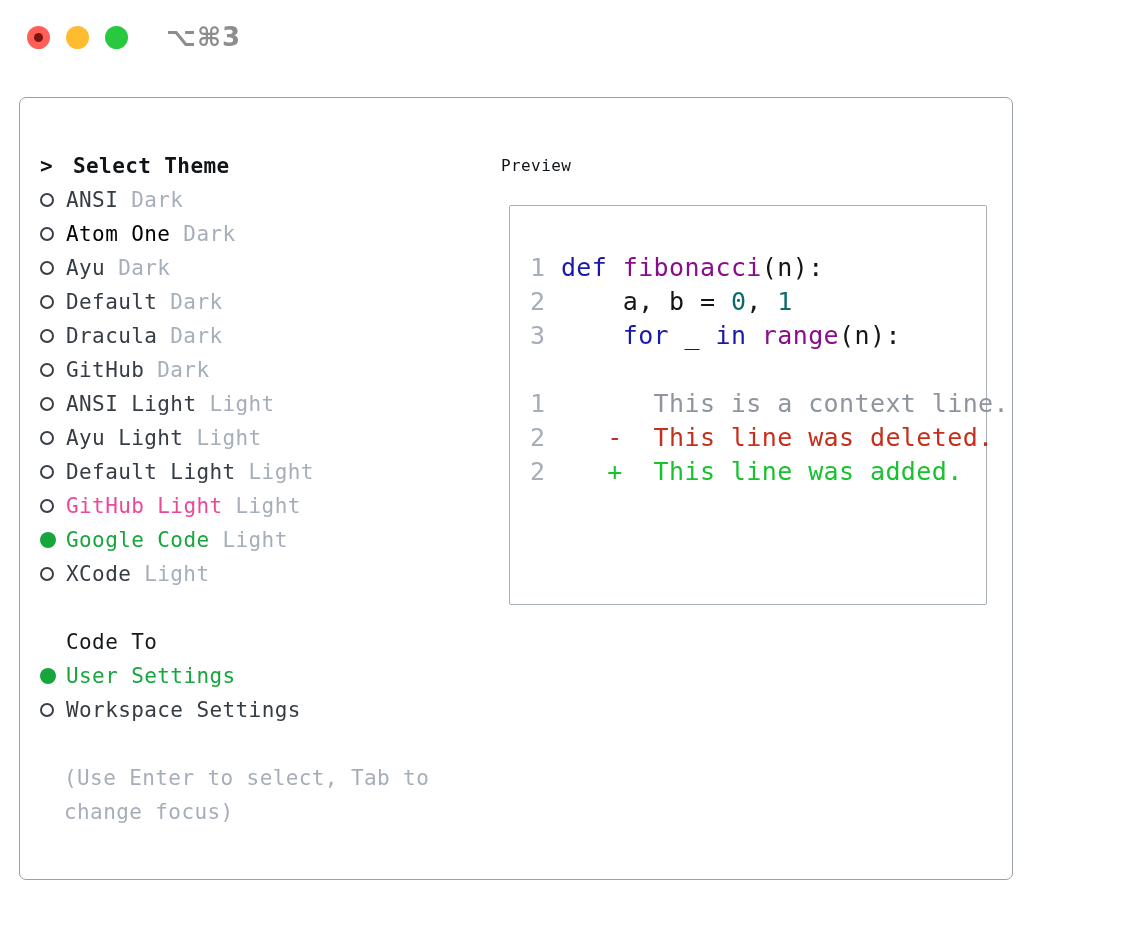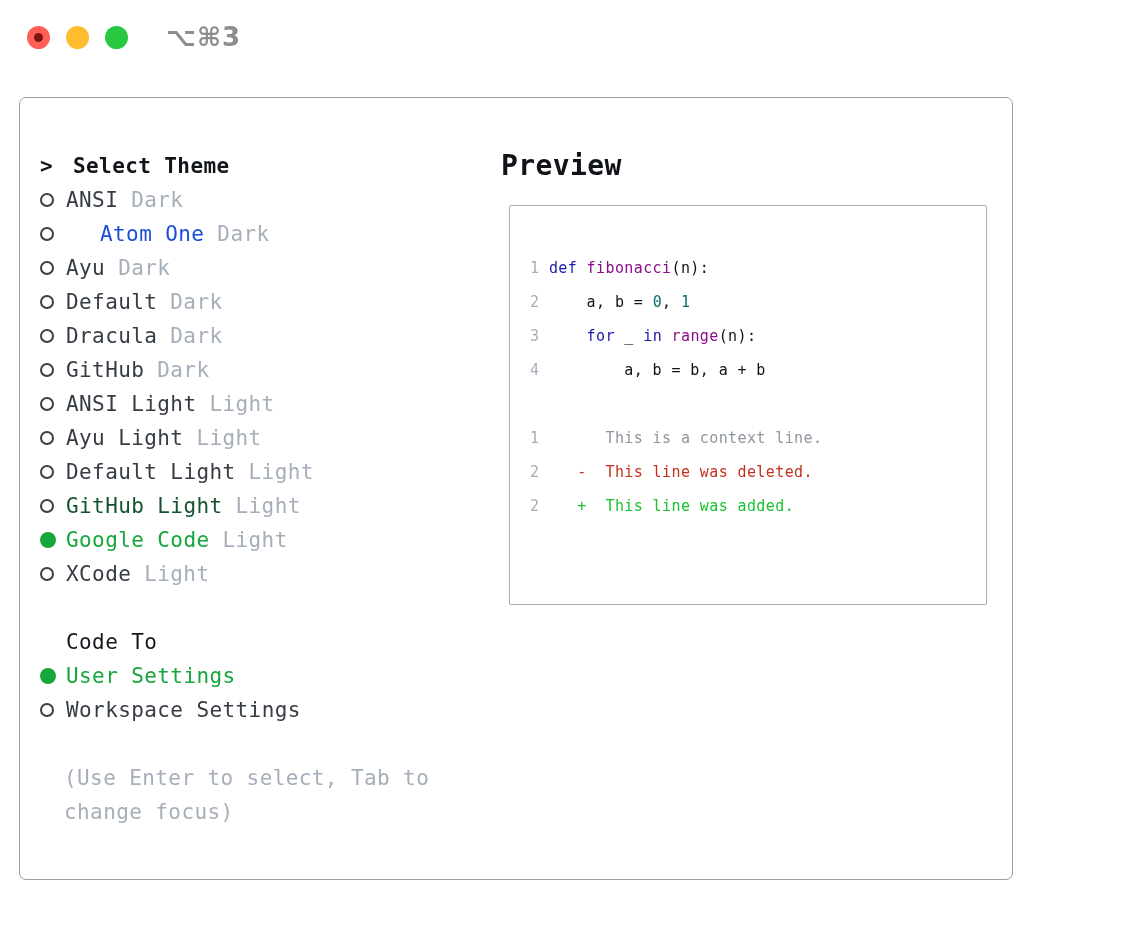--- a/index.html
+++ b/index.html
@@ -40,28 +40,28 @@
   .circle { width:14px; height:14px; border-radius:50%; border:2px solid #3a4047; }
   .circle.sel { width:16px; height:16px; border:none; }
   .t-name { color:#363c44; }
   .t-variant { color:#a6aeba; margin-left:13px; }
   .hint { color:#a6aeba; }
   .hint div { height:34px; line-height:34px; white-space:pre;margin-left:24px; }
 
   
   .preview-label {
     position:absolute; left:481px; top:51px; height:34px; line-height:34px;
-    font-size:28px; letter-spacing:0.4px; font-weight:bold; color:#101419;
+    font-size:16px; letter-spacing:0.4px; font-weight:normal; color:#101419;
   }
   .preview-box {
     position:absolute; left:489px; top:107px; width:478px; height:400px;
     border:1.5px solid #a8aeb8; border-radius:2px; background:#fff;
     padding:45px 0 0 20px;
   }
-  .code-line { height:34px; line-height:34px; white-space:pre; font-size:15px; letter-spacing:0.4px; }
+  .code-line { height:34px; line-height:34px; white-space:pre; font-size:25px; letter-spacing:0.4px; }
 </style>
 </head>
 <body>
 
 <div class="window">
 
   <div class="titlebar">
     <div class="light red">
       <span class="dot"></span>
     </div>
@@ -73,29 +73,29 @@
   <div class="panel">
 
     <div class="left-col">
       <div class="row">
         <span class="marker prefix">&gt;</span>
         <span class="h-label">Select Theme</span>
       </div>
 
       <div id="theme-list">
           <div class="row"><span class="marker"><span class="circle"></span></span><span class="t-name" style="color: rgb(54, 60, 68);">ANSI</span><span class="t-variant">Dark</span></div>
-          <div class="row"><span class="marker"><span class="circle"></span></span><span class="t-name" style="color: #1d4ed8; margin-left: 34px;">Atom One</span><span class="t-variant">Dark</span></div>
+          <div class="row"><span class="marker"><span class="circle"></span></span><span class="t-name" style="color: #000000;">Atom One</span><span class="t-variant">Dark</span></div>
           <div class="row"><span class="marker"><span class="circle"></span></span><span class="t-name" style="color: rgb(54, 60, 68);">Ayu</span><span class="t-variant">Dark</span></div>
           <div class="row"><span class="marker"><span class="circle"></span></span><span class="t-name" style="color: rgb(54, 60, 68);">Default</span><span class="t-variant">Dark</span></div>
           <div class="row"><span class="marker"><span class="circle"></span></span><span class="t-name" style="color: rgb(54, 60, 68); text-align: right;">Dracula</span><span class="t-variant">Dark</span></div>
           <div class="row"><span class="marker"><span class="circle"></span></span><span class="t-name" style="color: rgb(54, 60, 68);">GitHub</span><span class="t-variant">Dark</span></div>
           <div class="row"><span class="marker"><span class="circle"></span></span><span class="t-name" style="color: rgb(54, 60, 68);">ANSI Light</span><span class="t-variant">Light</span></div>
           <div class="row"><span class="marker"><span class="circle"></span></span><span class="t-name" style="color: rgb(54, 60, 68);">Ayu Light</span><span class="t-variant">Light</span></div>
           <div class="row"><span class="marker"><span class="circle"></span></span><span class="t-name" style="color: rgb(54, 60, 68);">Default Light</span><span class="t-variant">Light</span></div>
-          <div class="row"><span class="marker"><span class="circle"></span></span><span class="t-name" style="color: #14532d;">GitHub Light</span><span class="t-variant">Light</span></div>
+          <div class="row"><span class="marker"><span class="circle"></span></span><span class="t-name" style="color: #ec4899;">GitHub Light</span><span class="t-variant">Light</span></div>
           <div class="row"><span class="marker"><span class="circle sel" style="background: rgb(22, 166, 60);"></span></span><span class="t-name" style="color: rgb(22, 166, 60); text-align: right;">Google Code</span><span class="t-variant">Light</span></div>
           <div class="row"><span class="marker"><span class="circle"></span></span><span class="t-name" style="color: rgb(54, 60, 68);">XCode</span><span class="t-variant">Light</span></div>
         </div>
 
       <div class="spacer"></div>
 
       <div class="row">
         <span class="marker"></span>
         <span class="h-label2">Code To</span>
       </div>
@@ -113,21 +113,20 @@
       </div>
     </div>
 
     <div class="preview-label">Preview</div>
 
     <div class="preview-box">
       <div id="code-lines">
           <div class="code-line"><span class="ln" style="color: rgb(166, 174, 186);">1 </span><span class="tok-kw" style="color: rgb(26, 26, 168);">def</span><span class="tok-pl" style="color: rgb(20, 20, 20);"> </span><span class="tok-fn" style="color: rgb(138, 13, 138);">fibonacci</span><span class="tok-pl" style="color: rgb(20, 20, 20);">(n):</span></div>
           <div class="code-line"><span class="ln" style="color: rgb(166, 174, 186);">2 </span><span class="tok-pl" style="color: rgb(20, 20, 20);">    a, b = </span><span class="tok-nm" style="color: rgb(13, 107, 107);">0</span><span class="tok-pl" style="color: rgb(20, 20, 20);">, </span><span class="tok-nm" style="color: rgb(13, 107, 107);">1</span></div>
           <div class="code-line"><span class="ln" style="color: rgb(166, 174, 186);">3 </span><span class="tok-pl" style="color: rgb(20, 20, 20);">    </span><span class="tok-kw" style="color: rgb(26, 26, 168);">for</span><span class="tok-pl" style="color: rgb(20, 20, 20);"> _ </span><span class="tok-kw" style="color: rgb(26, 26, 168);">in</span><span class="tok-pl" style="color: rgb(20, 20, 20);"> </span><span class="tok-fn" style="color: rgb(138, 13, 138);">range</span><span class="tok-pl" style="color: rgb(20, 20, 20);">(n):</span></div>
-          <div class="code-line"><span class="ln" style="color: rgb(166, 174, 186);">4 </span><span class="tok-pl" style="color: rgb(20, 20, 20);">        a, b = b, a + b</span></div>
           <div class="code-line"></div>
           <div class="code-line"><span class="ln" style="color: rgb(166, 174, 186);">1 </span><span class="tok-ctx" style="color: rgb(143, 149, 158); margin-top: 30px;">      This is a context line.</span></div>
           <div class="code-line"><span class="ln" style="color: rgb(166, 174, 186);">2 </span><span class="tok-del" style="color: rgb(197, 48, 28);">   -  This line was deleted.</span></div>
           <div class="code-line"><span class="ln" style="color: rgb(166, 174, 186);">2 </span><span class="tok-add" style="color: rgb(23, 194, 46);">   +  This line was added.</span></div>
         </div>
     </div>
 
   </div>
 </div>
 

